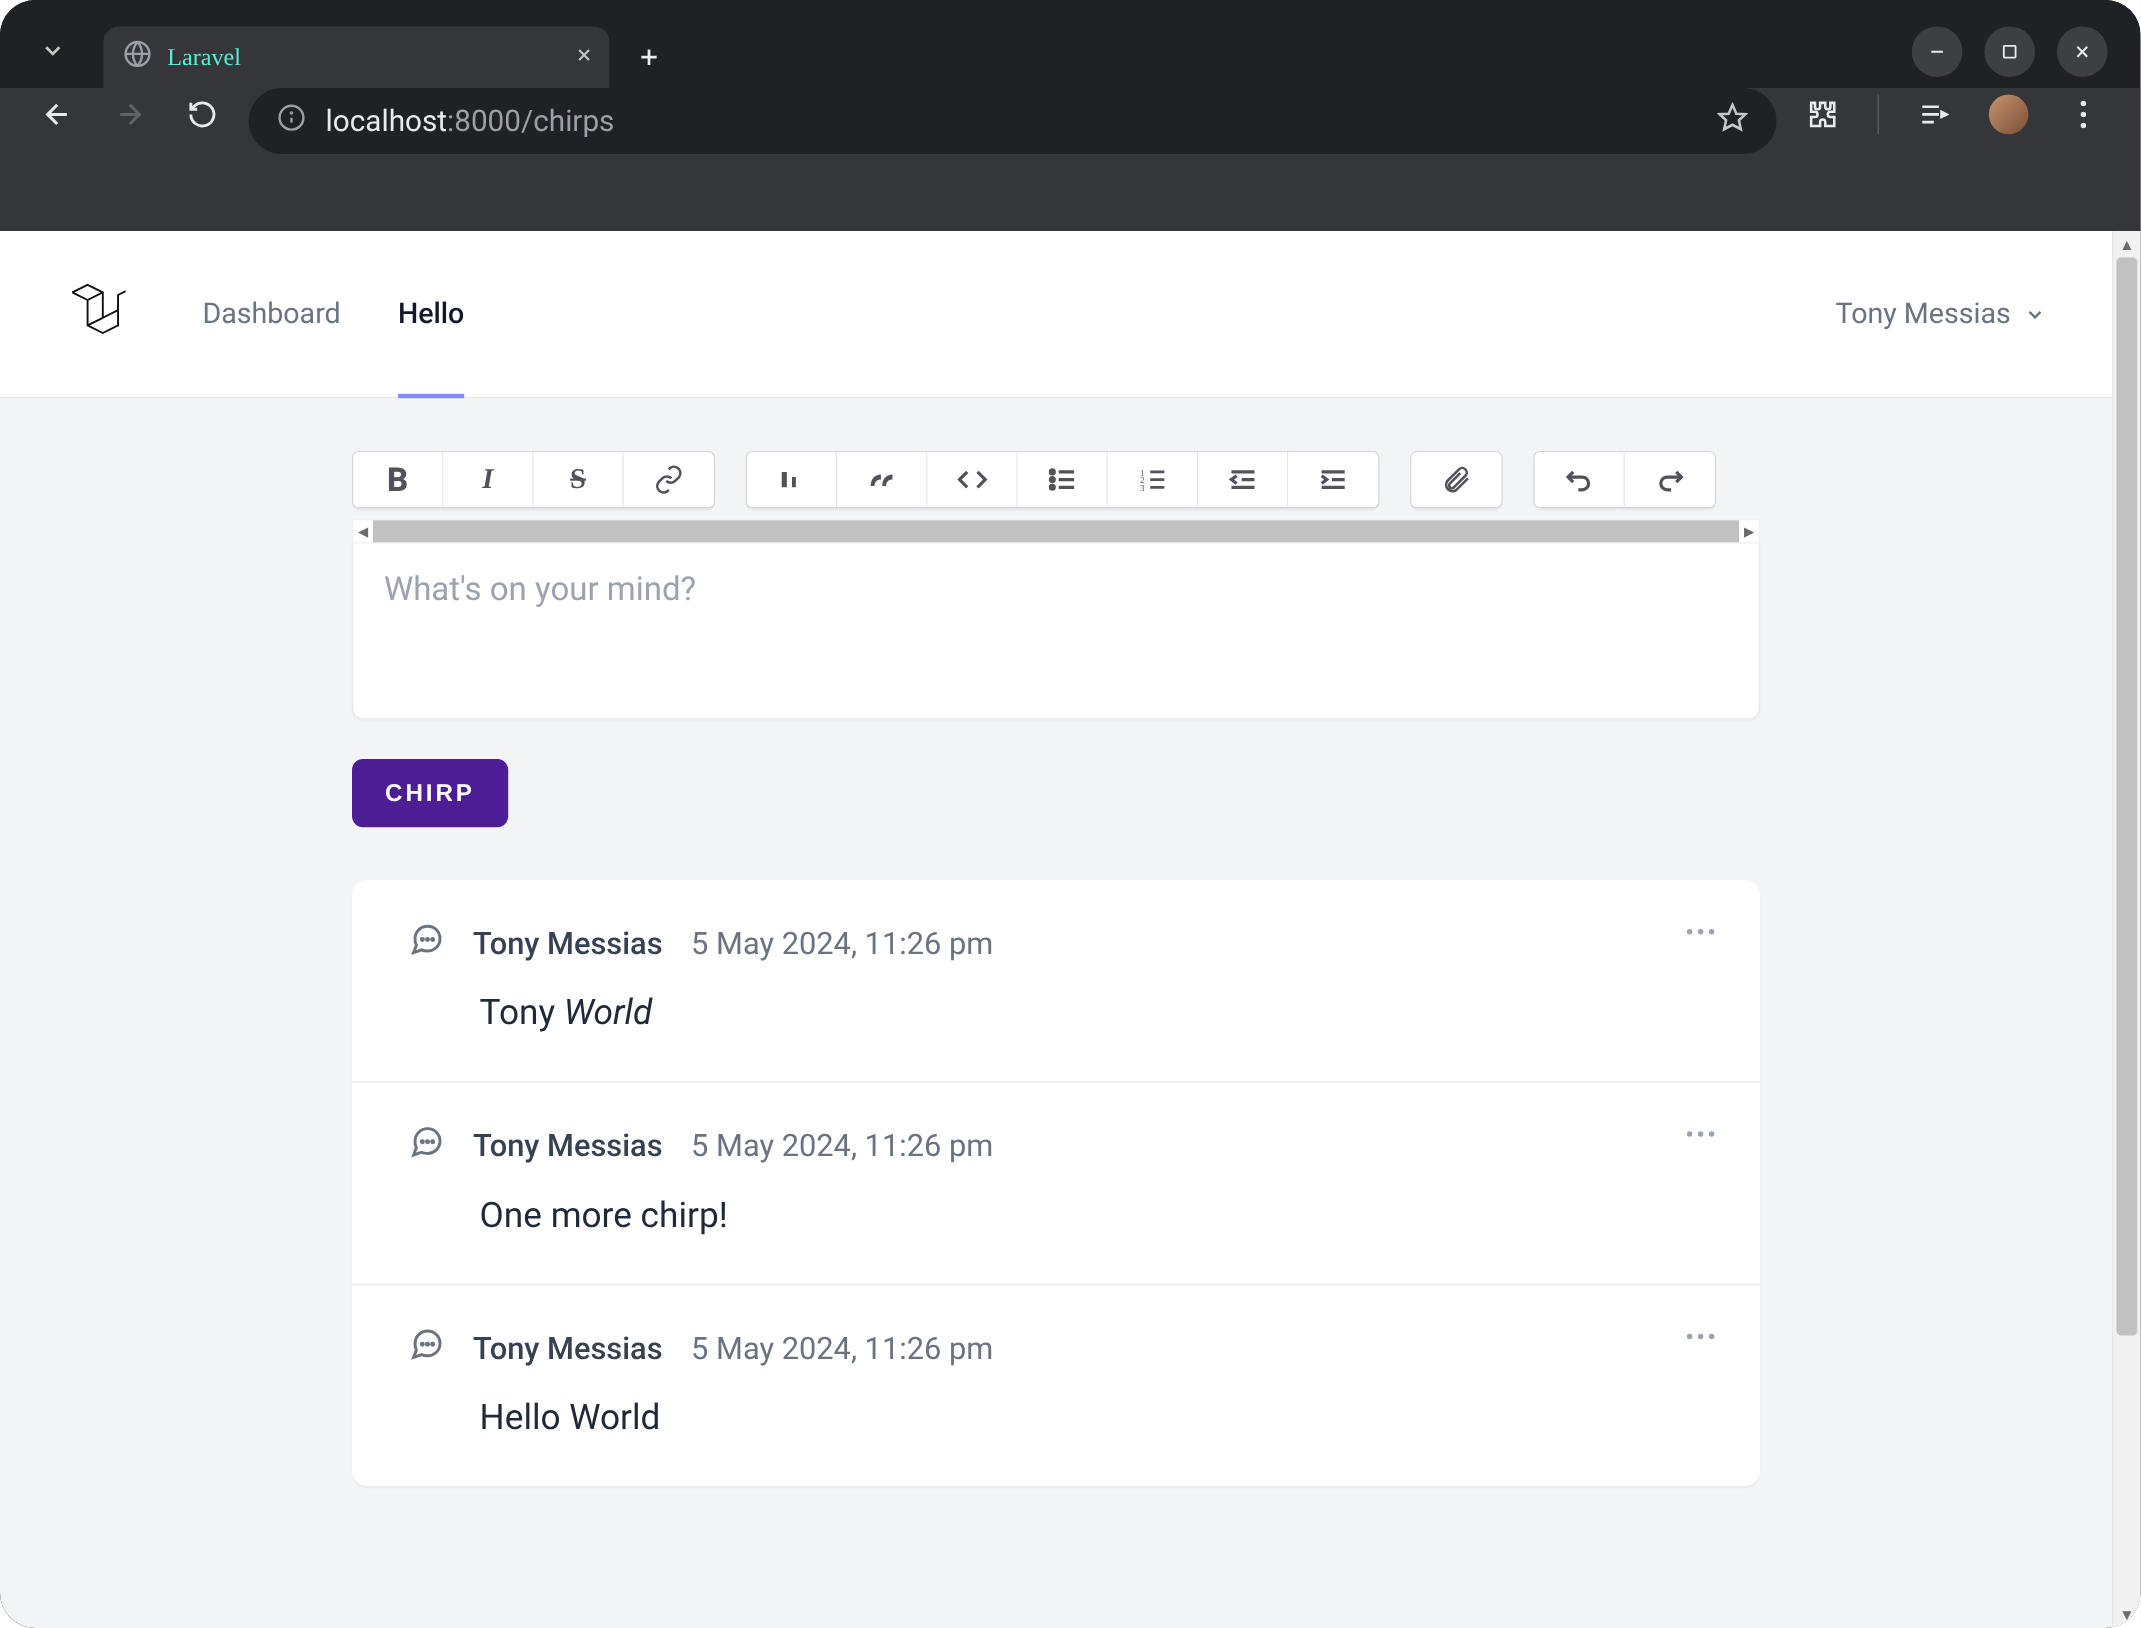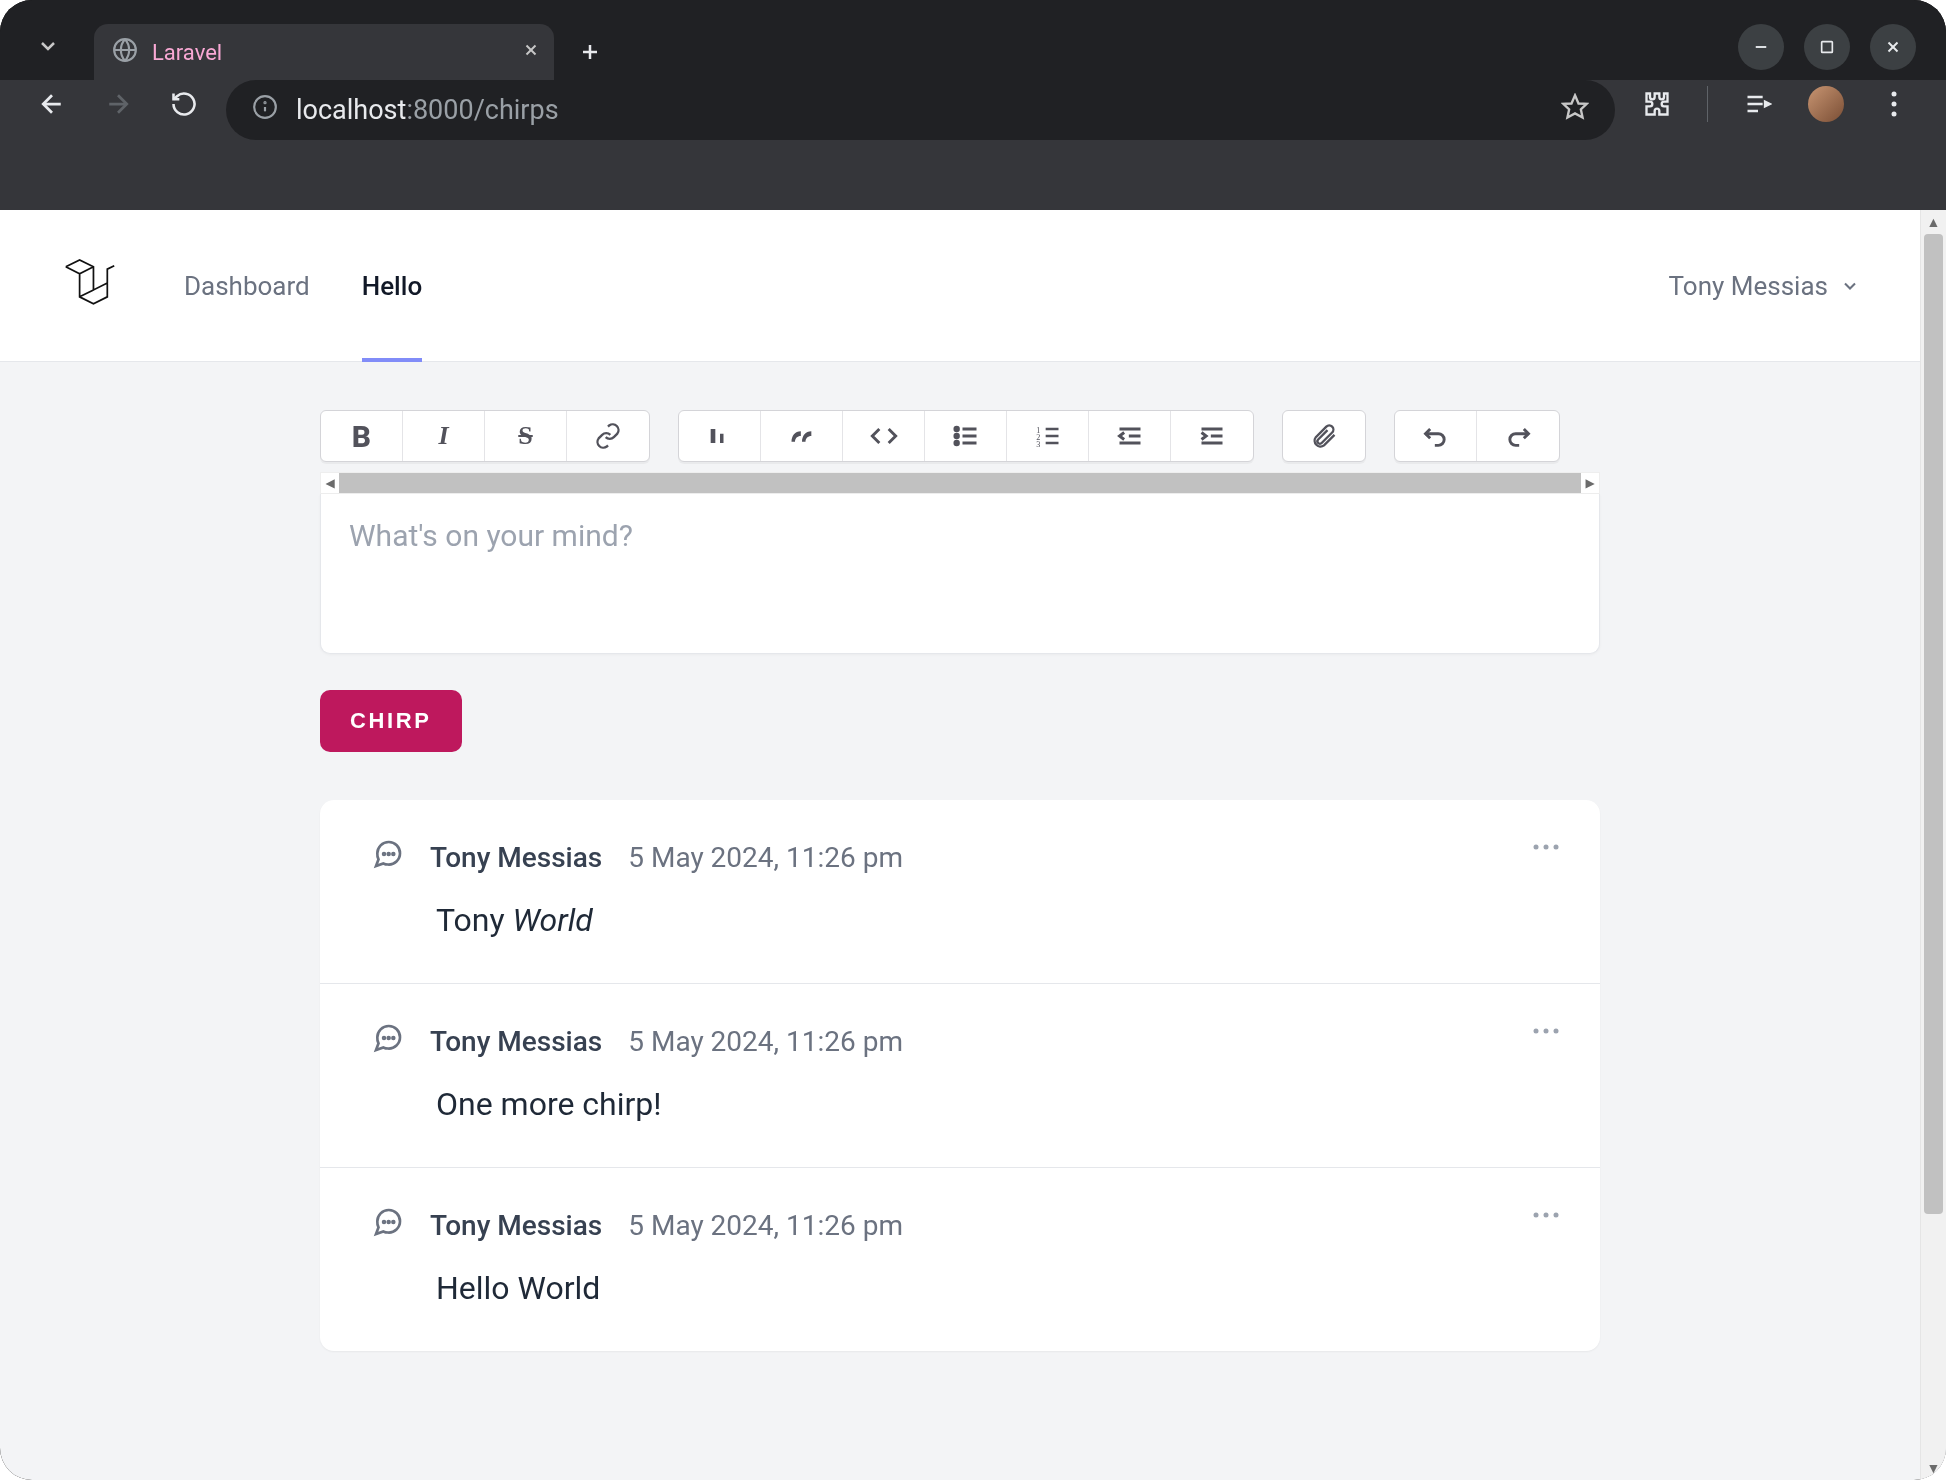--- a/index.html
+++ b/index.html
@@ -52,21 +52,21 @@
     width:460px;
     display:flex;
     align-items:center;
     padding:0 14px 0 18px;
     color:#e8eaed;
     font-size:22px;
     gap:14px;
     position:relative;
   }
   .tab .favicon { color:#9aa0a6; }
-  .tab-title { flex:1; color:#f9a8d4; }
+  .tab-title { flex:1; color:#5eead4;font-family:Liberation Serif, serif; }
   .tab-close { color:#c7c7c7; font-size:18px; cursor:pointer; }
   .tab-new {
     width:40px;height:40px;
     display:flex;align-items:center;justify-content:center;
     color:#e8eaed;font-size:28px;margin-bottom:8px;margin-left:10px;
     cursor:pointer;
   }
   .win-btns {
     margin-left:auto;
     display:flex;
@@ -249,21 +249,21 @@
     padding:24px 28px;
     font-size:30px;
     color:#111;
     box-shadow:0 1px 3px rgba(0,0,0,0.04);
   }
   .editor .placeholder { color:#9ca3af;text-align:right; }
 
   
   .chirp-btn {
     margin-top:36px;
-    background:#be185d;
+    background:#4c1d95;
     color:#fff;
     border:none;
     border-radius:10px;
     padding:18px 30px;
     font-size:22px;
     letter-spacing:0.12em;
     font-weight:600;
     cursor:pointer;
   }
 

